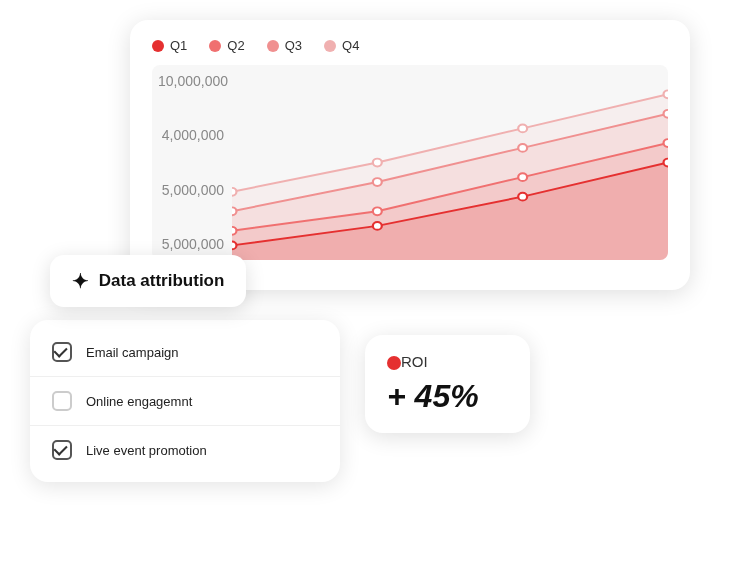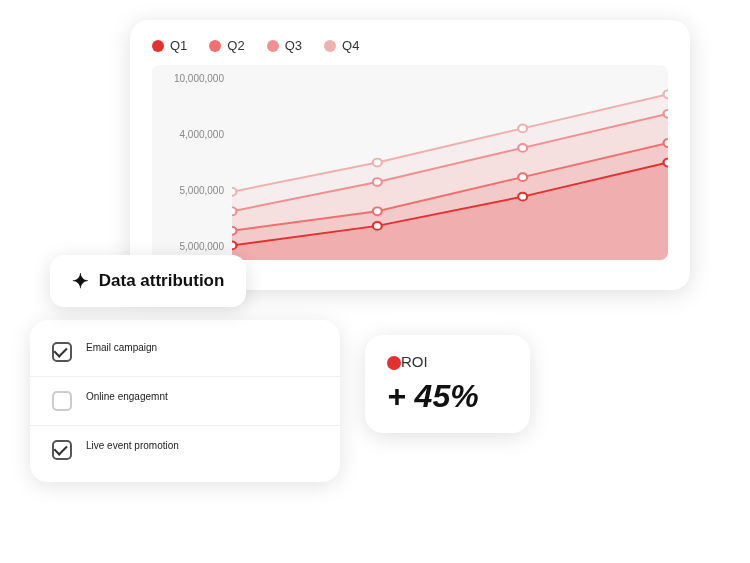--- a/index.html
+++ b/index.html
@@ -69,21 +69,21 @@
       top: 0;
       bottom: 0;
       width: 80px;
       display: flex;
       flex-direction: column;
       justify-content: space-between;
       padding: 8px 8px 8px 6px;
     }
 
     .y-label {
-      font-size: 10px;
+      font-size: 14px;
       color: #888;
       text-align: right;
     }
 
     .chart-svg-wrapper {
       position: absolute;
       left: 80px;
       top: 0;
       right: 0;
       bottom: 0;
@@ -121,25 +121,25 @@
       width: 310px;
       background: #fff;
       border-radius: 18px;
       box-shadow: 0 4px 22px rgba(0,0,0,0.11);
       padding: 8px 0;
       z-index: 5;
     }
 
     .checklist-item {
       display: flex;
-      align-items: flex-start;
+      align-items: center;
       gap: 14px;
       padding: 14px 22px;
       border-bottom: 1px solid #efefef;
-      font-size: 10px;
+      font-size: 13px;
       color: #222;
     }
 
     .checklist-item:last-child {
       border-bottom: none;
     }
 
     .checkbox {
       width: 20px;
       height: 20px;

